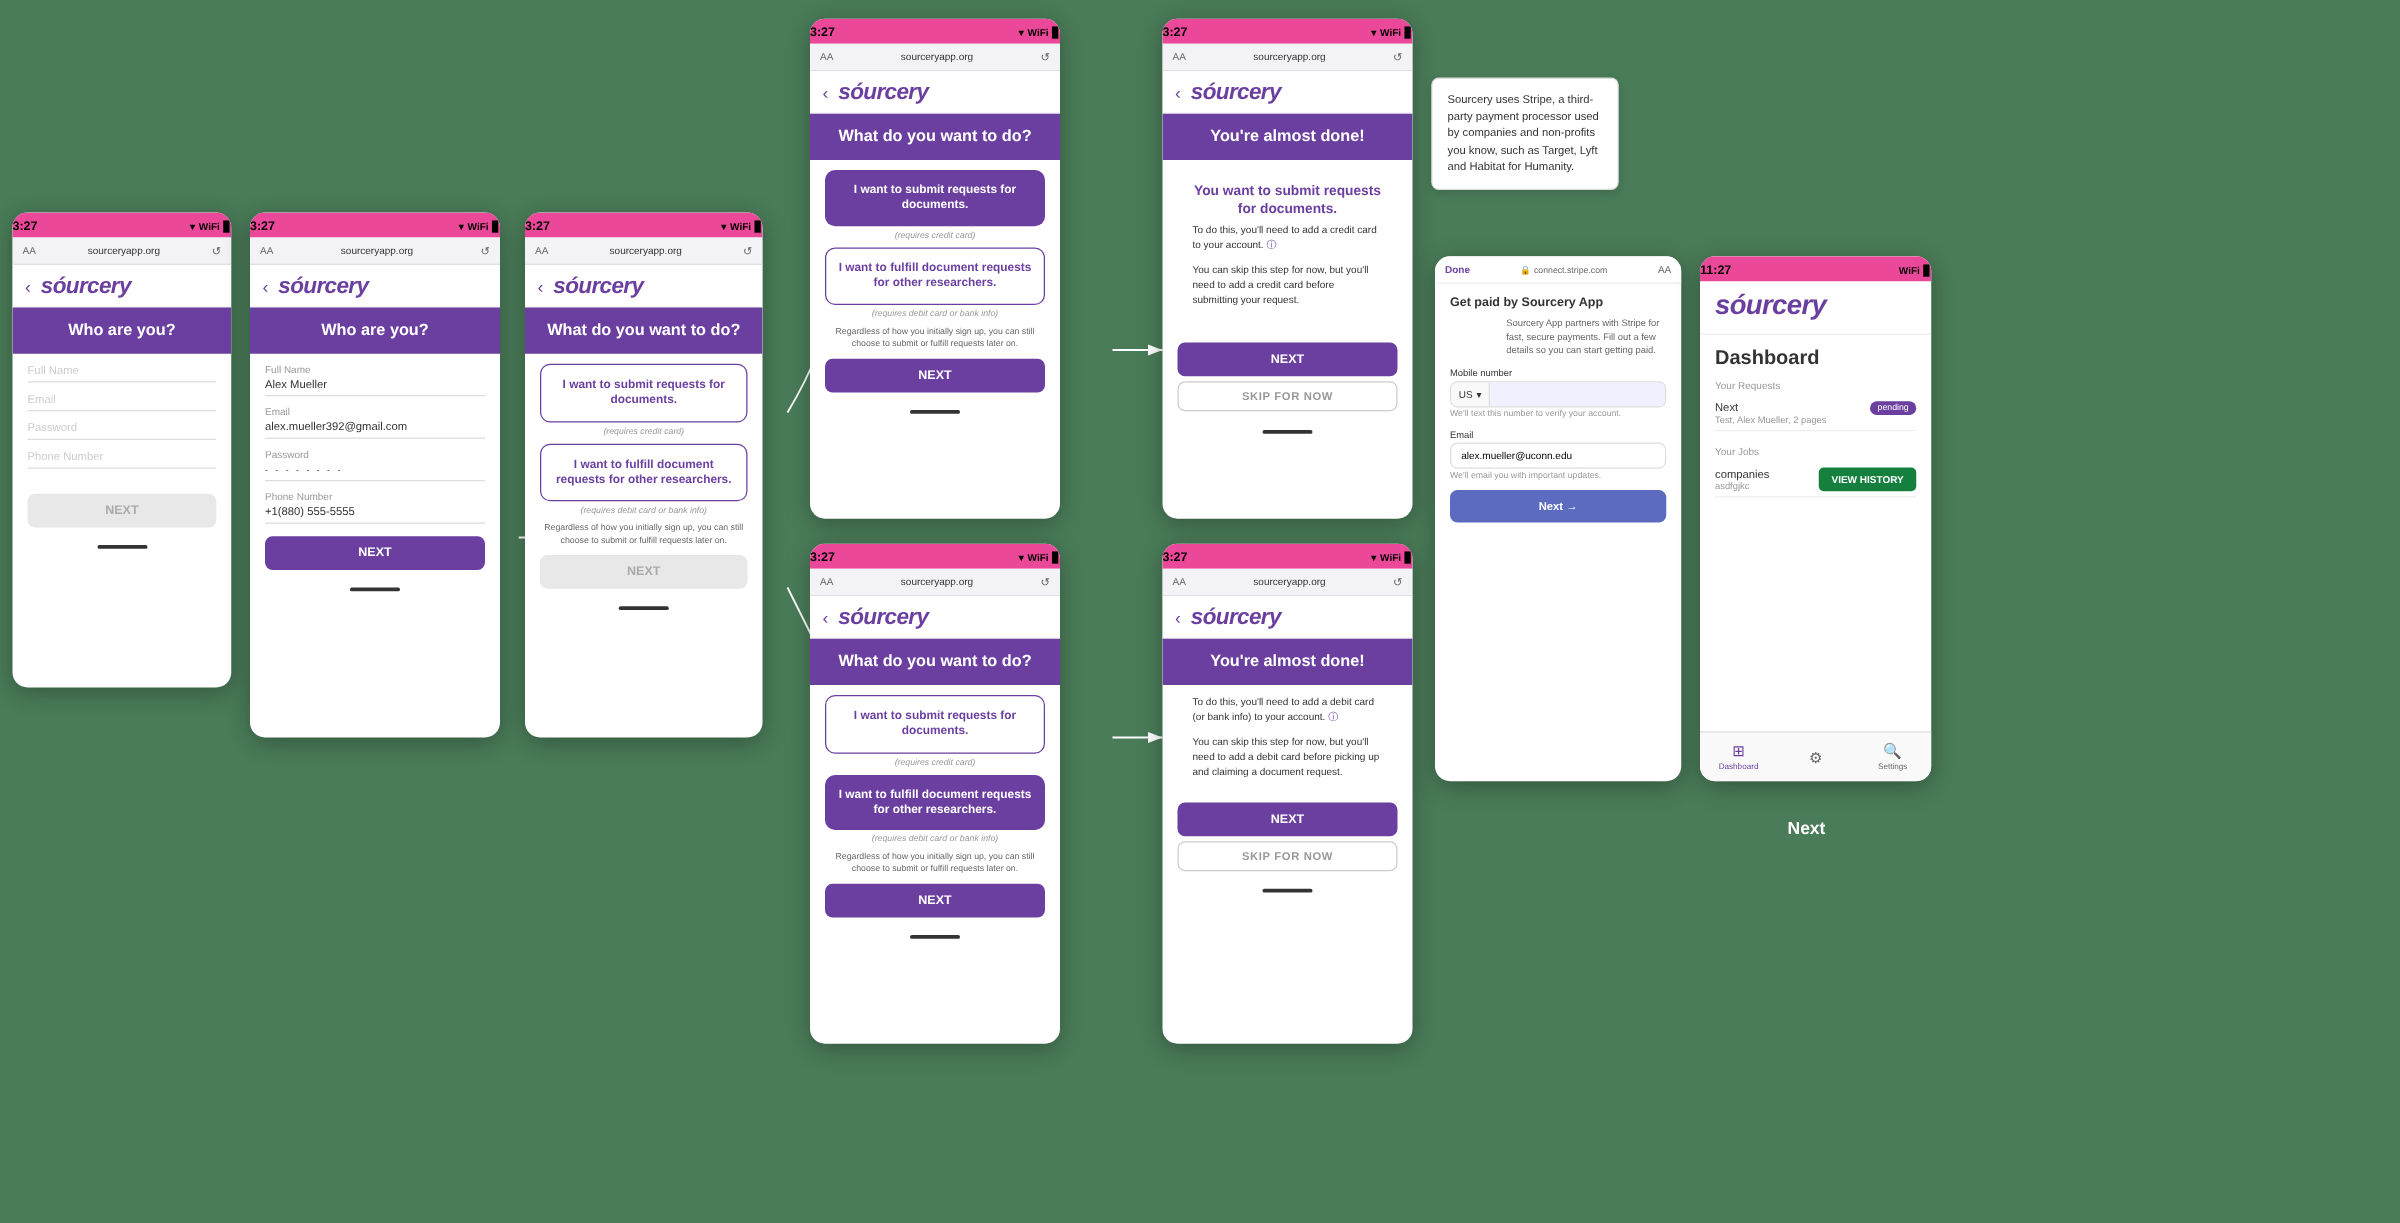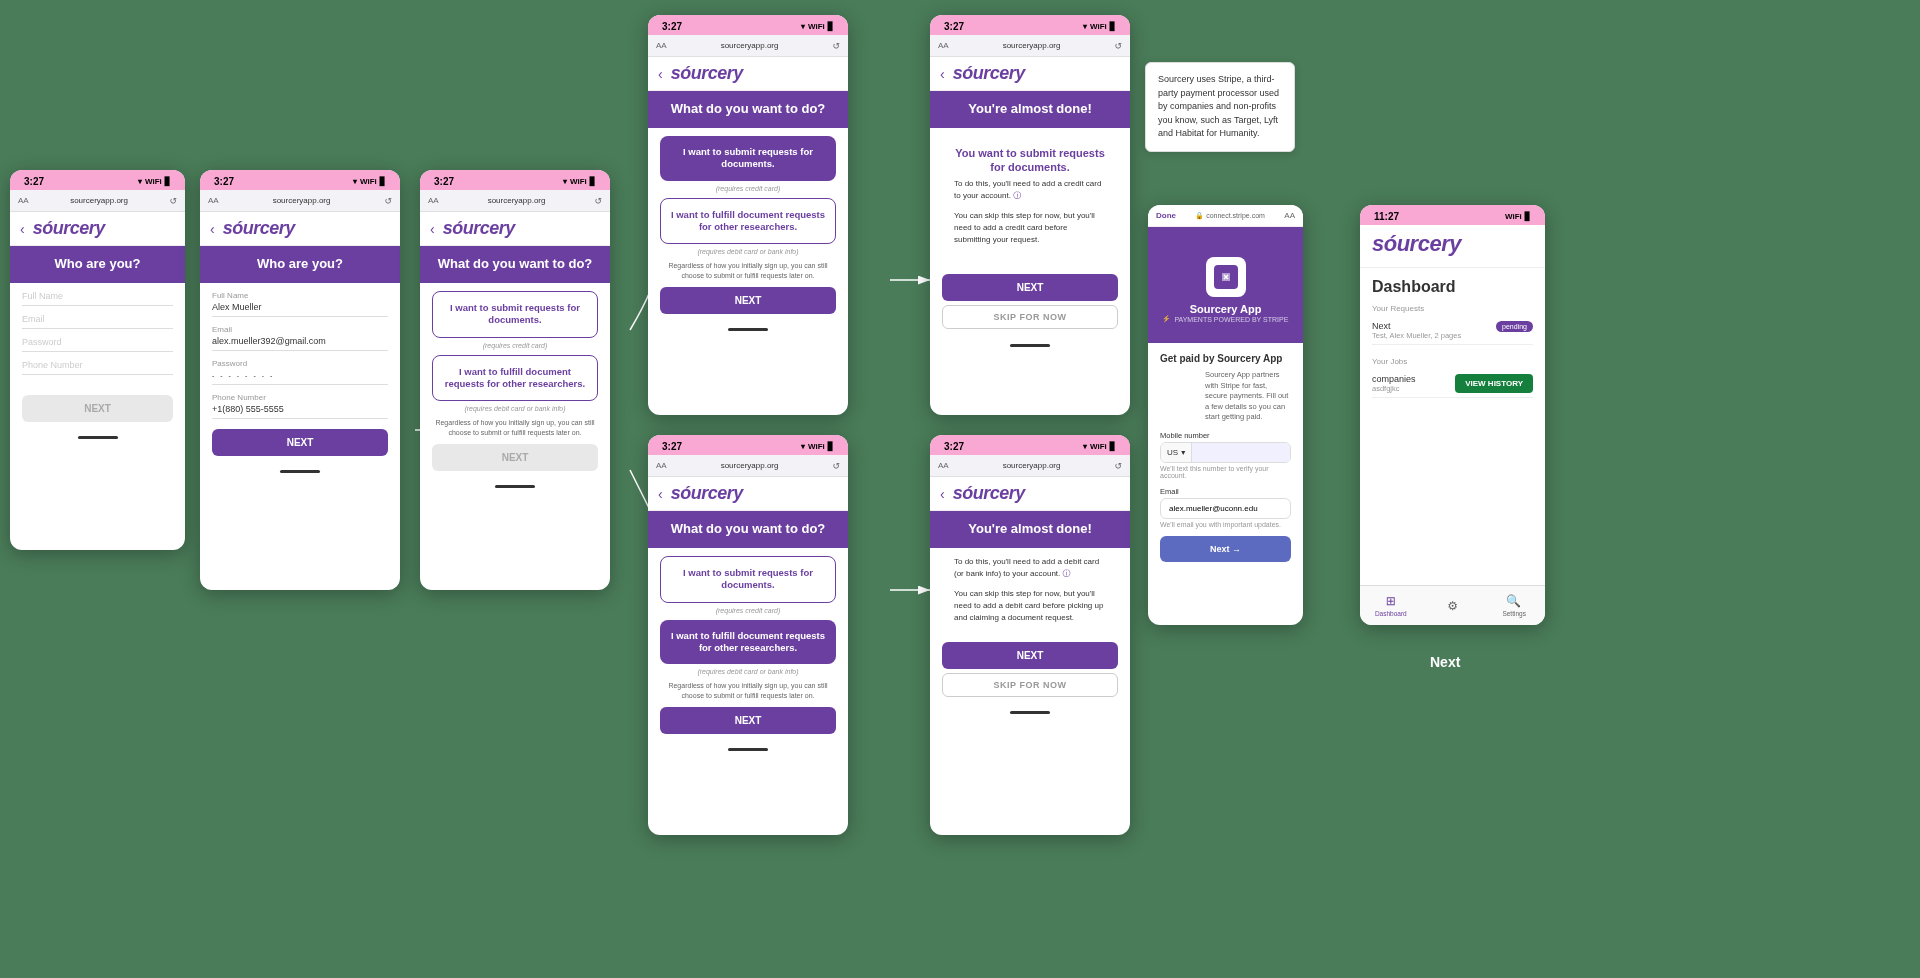--- a/index.html
+++ b/index.html
@@ -16,25 +16,25 @@
     .phone-screen {
       position: absolute;
       background: #fff;
       border-radius: 12px;
       overflow: hidden;
       box-shadow: 0 4px 20px rgba(0,0,0,0.3);
     }
 
     
     .status-bar {
-      background: #f9a8d4;
+      background: #ec4899;
       display: flex;
       justify-content: space-between;
       align-items: center;
-      padding: 4px 14px 2px;
+      padding: 4px 0 2px;
       font-size: 9px;
       font-weight: 600;
       color: #000;
       height: 20px;
     }
     .status-bar .time { font-size: 10px; font-weight: 700; }
     .status-icons { display: flex; gap: 3px; align-items: center; font-size: 8px; }
 
     
     .url-bar {
@@ -624,40 +624,26 @@
     <div style="margin-top:10px;">
       <button class="btn-purple">NEXT</button>
       <button class="btn-gray-outline">SKIP FOR NOW</button>
     </div>
   </div>
   <div class="home-indicator">
       <div class="home-bar"></div>
     </div>
 </div>
 
-<div class="phone-screen" style="left:1148px; top:205px; width:155px; height:420px;">
+<div class="phone-screen" style="left:1148px; top:205px; width:197px; height:420px;">
 
   <div style="background:#fff; display:flex; align-items:center; padding:4px 8px; gap:6px; height:22px; border-bottom:1px solid #eee;">
     <span style="font-size:8px; color:#6b3fa0; font-weight:600;">Done</span>
     <span style="font-size:7px; color:#666; flex:1; text-align:center;">🔒 <span>connect.stripe.com</span></span>
     <span style="font-size:8px; color:#666;">AA</span>
-  </div>
-  <div class="stripe-header">
-    <div class="stripe-icon">
-      <svg width="24" height="24" viewBox="0 0 24 24" fill="none">
-        <rect width="24" height="24" fill="#6b3fa0" rx="4"></rect>
-        <path d="M8 8h8v8H8z" fill="white" opacity="0.5"></path>
-        <path d="M10 10l4 4M14 10l-4 4" stroke="white" stroke-width="1.5"></path>
-      </svg>
-    </div>
-    <div class="stripe-app-name">Sourcery App</div>
-    <div class="stripe-powered">
-      <span>⚡</span>
-        <span>PAYMENTS POWERED BY STRIPE</span>
-    </div>
   </div>
   <div class="stripe-body">
     <h3>Get paid by Sourcery App</h3>
     <p>Sourcery App partners with Stripe for fast, secure payments. Fill out a few details so you can start getting paid.</p>
     <div class="input-group">
       <label>Mobile number</label>
       <div class="input-row">
         <div class="input-country">
           <span>US</span>
           <span>▾</span>

